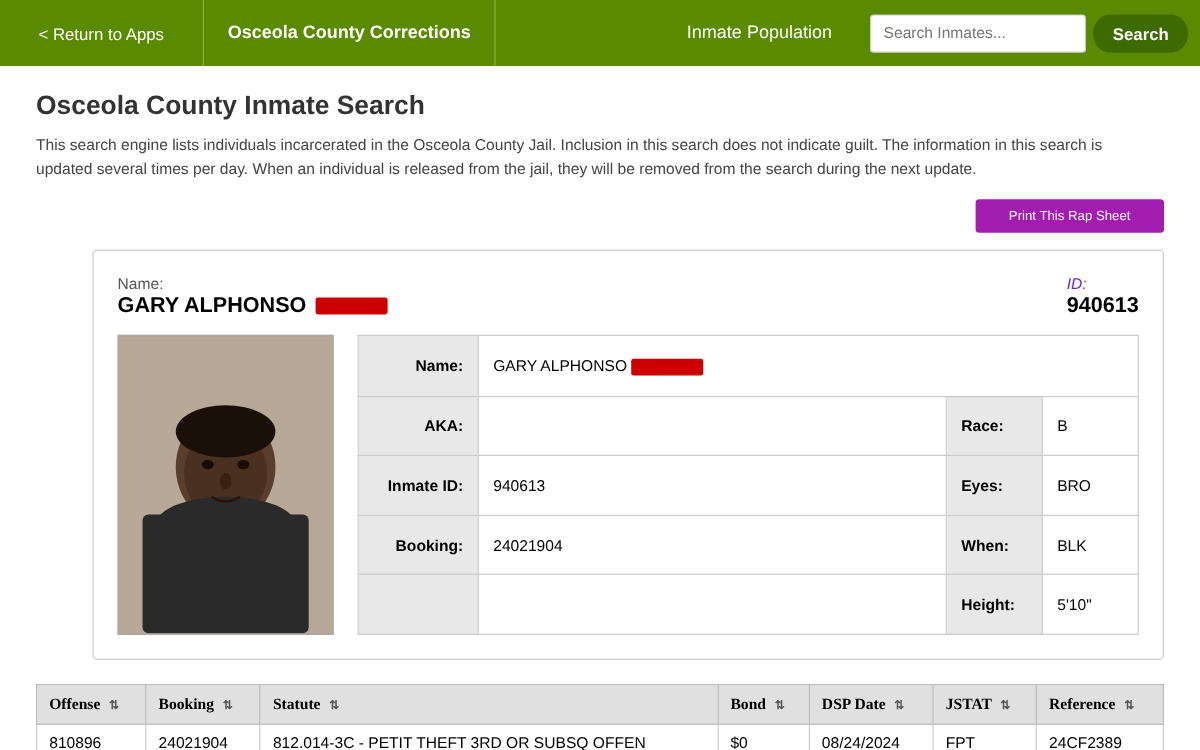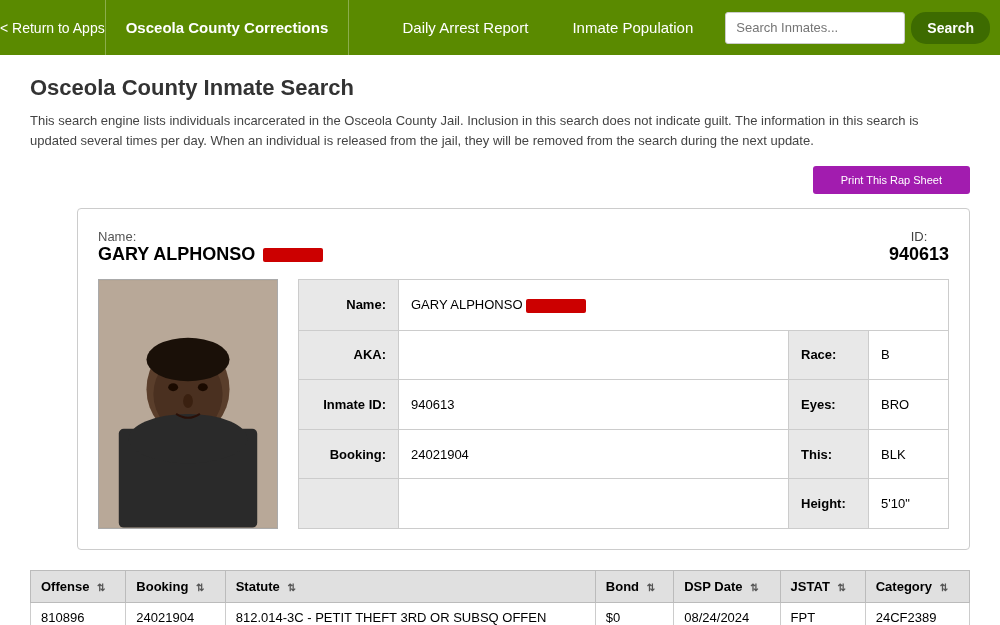--- a/index.html
+++ b/index.html
@@ -9,21 +9,21 @@
     .navbar {
       background: #5a8a00;
       display: flex;
       align-items: center;
       height: 55px;
       padding: 0;
     }
     .nav-return {
       color: #fff;
       font-size: 14px;
-      padding: 0 0;
+      padding: 0 32px;
       border-right: 1px solid rgba(255,255,255,0.3);
       height: 100%;
       display: flex;
       align-items: center;
       cursor: pointer;
       white-space: nowrap;
     }
     .nav-title {
       color: #fff;
       font-size: 15px;
@@ -96,21 +96,21 @@
       margin-left: 47px;
     }
     .inmate-header {
       display: flex;
       justify-content: space-between;
       align-items: flex-start;
       margin-bottom: 14px;
     }
     .inmate-name-label { font-size: 13px; color: #555; }
     .inmate-name { font-size: 18px; font-weight: bold; color: #000; display: flex; align-items: center; gap: 8px; }
-    .inmate-id-label { font-size: 13px; color: #404040; text-align: center; }
+    .inmate-id-label { font-size: 13px; color: #6d28d9; text-align: left; font-style: italic; }
     .inmate-id { font-size: 18px; font-weight: bold; text-align: right; }
     .redacted {
       display: inline-block;
       background: #cc0000;
       width: 60px;
       height: 14px;
       vertical-align: middle;
       border-radius: 2px;
     }
     .redacted-dob {
@@ -174,41 +174,41 @@
       border-collapse: collapse;
       font-size: 13px;
     }
     .offenses-table th {
       background: #e0e0e0;
       border: 1px solid #bbb;
       padding: 8px 10px;
       text-align: left;
       font-weight: bold;
       white-space: nowrap;
+      font-family: Liberation Serif, serif;
     }
     .offenses-table th .sort-arrow {
       display: inline-block;
       margin-left: 4px;
       font-size: 10px;
       color: #555;
     }
     .offenses-table td {
       border: 1px solid #ccc;
       padding: 7px 10px;
     }
     .offenses-table tr:nth-child(even) td { background: #f9f9f9; }
   </style>
 </head>
 <body>
 
 <nav class="navbar">
   <div class="nav-return">&lt; Return to Apps</div>
   <div class="nav-title">Osceola County Corrections</div>
   <div class="nav-spacer"></div>
-  <div class="nav-link">Daily Arrest Report</div>
   <div class="nav-link">Inmate Population</div>
   <div class="nav-search-area">
     <input class="nav-search-input" type="text" placeholder="Search Inmates..." style="">
     <button class="nav-search-btn">Search</button>
   </div>
 </nav>
 
 <div class="content">
   <h1 class="page-title">Osceola County Inmate Search</h1>
   <p class="page-desc">This search engine lists individuals incarcerated in the Osceola County Jail. Inclusion in this search does not indicate guilt. The information in this search is updated several times per day. When an individual is released from the jail, they will be removed from the search during the next update.</p>
@@ -277,21 +277,21 @@
         </tr>
         <tr>
           <td class="label-cell">Inmate ID:</td>
           <td class="value-cell">940613</td>
           <td class="right-label-cell">Eyes:</td>
           <td class="right-value-cell">BRO</td>
         </tr>
         <tr>
           <td class="label-cell">Booking:</td>
           <td class="value-cell">24021904</td>
-          <td class="right-label-cell">This:</td>
+          <td class="right-label-cell">When:</td>
           <td class="right-value-cell">BLK</td>
         </tr>
         <tr>
           <td class="label-cell"></td>
           <td class="value-cell"></td>
           <td class="right-label-cell">Height:</td>
           <td class="right-value-cell">5'10"</td>
         </tr>
       </tbody>
         </table>
@@ -320,21 +320,21 @@
           </th>
           <th>
             <span>DSP Date</span>
             <span class="sort-arrow">⇅</span>
           </th>
           <th>
             <span>JSTAT</span>
             <span class="sort-arrow">⇅</span>
           </th>
           <th>
-            <span>Category</span>
+            <span>Reference</span>
             <span class="sort-arrow">⇅</span>
           </th>
         </tr>
       </thead>
       <tbody id="offenses-tbody">
 
       <tr>
             <td>810896</td>
             <td>24021904</td>
             <td>812.014-3C - PETIT THEFT 3RD OR SUBSQ OFFEN</td>

